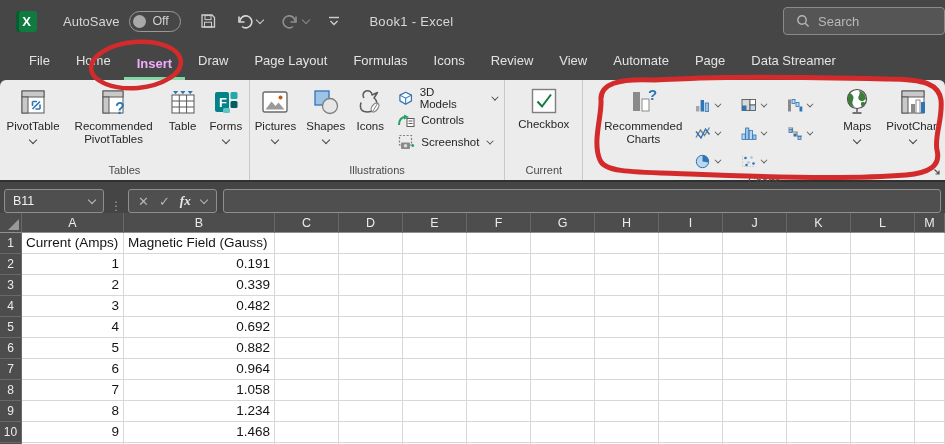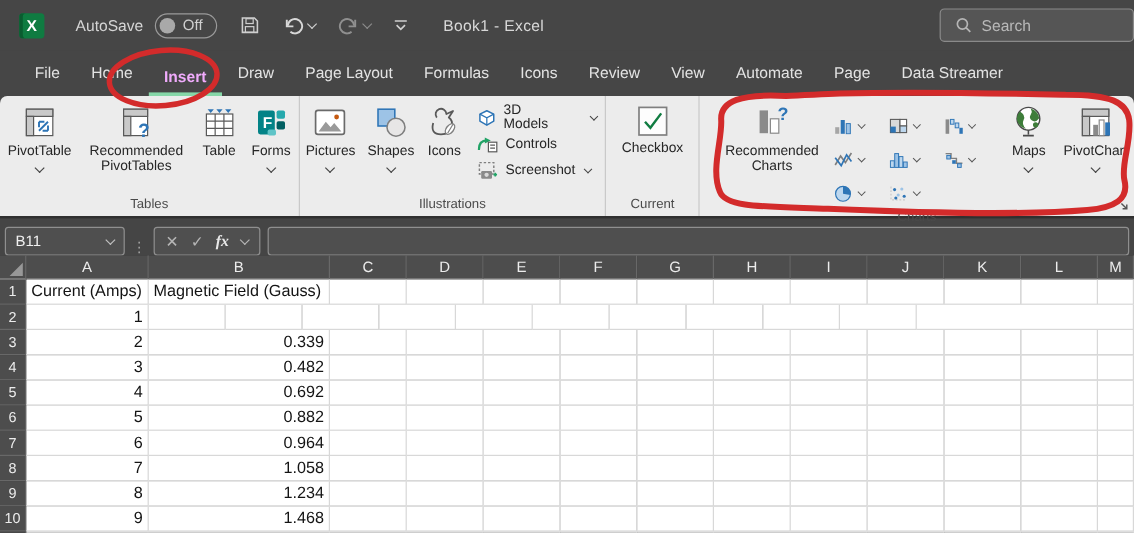--- a/index.html
+++ b/index.html
@@ -424,20 +424,21 @@
         <div class="cell" style="width: 64px;"></div>
         <div class="cell" style="width: 64px;"></div>
         <div class="cell" style="width: 64px;"></div>
         <div class="cell" style="width: 64px;"></div>
         <div class="cell" style="width: 64px;"></div>
         <div class="cell" style="width: 28px; flex: 1 1 0%;"></div>
       </div>
       <div class="g-row">
         <div class="row-h">2</div>
         <div class="cell num" style="width: 102px;">1</div>
+        <div class="cell num" style="width: 151px;">0.191</div>
         <div class="cell num" style="width: 64px;"></div>
         <div class="cell num" style="width: 64px;"></div>
         <div class="cell num" style="width: 64px;"></div>
         <div class="cell num" style="width: 64px;"></div>
         <div class="cell num" style="width: 64px;"></div>
         <div class="cell num" style="width: 64px;"></div>
         <div class="cell num" style="width: 64px;"></div>
         <div class="cell num" style="width: 64px;"></div>
         <div class="cell num" style="width: 64px;"></div>
         <div class="cell num" style="width: 64px;"></div>

